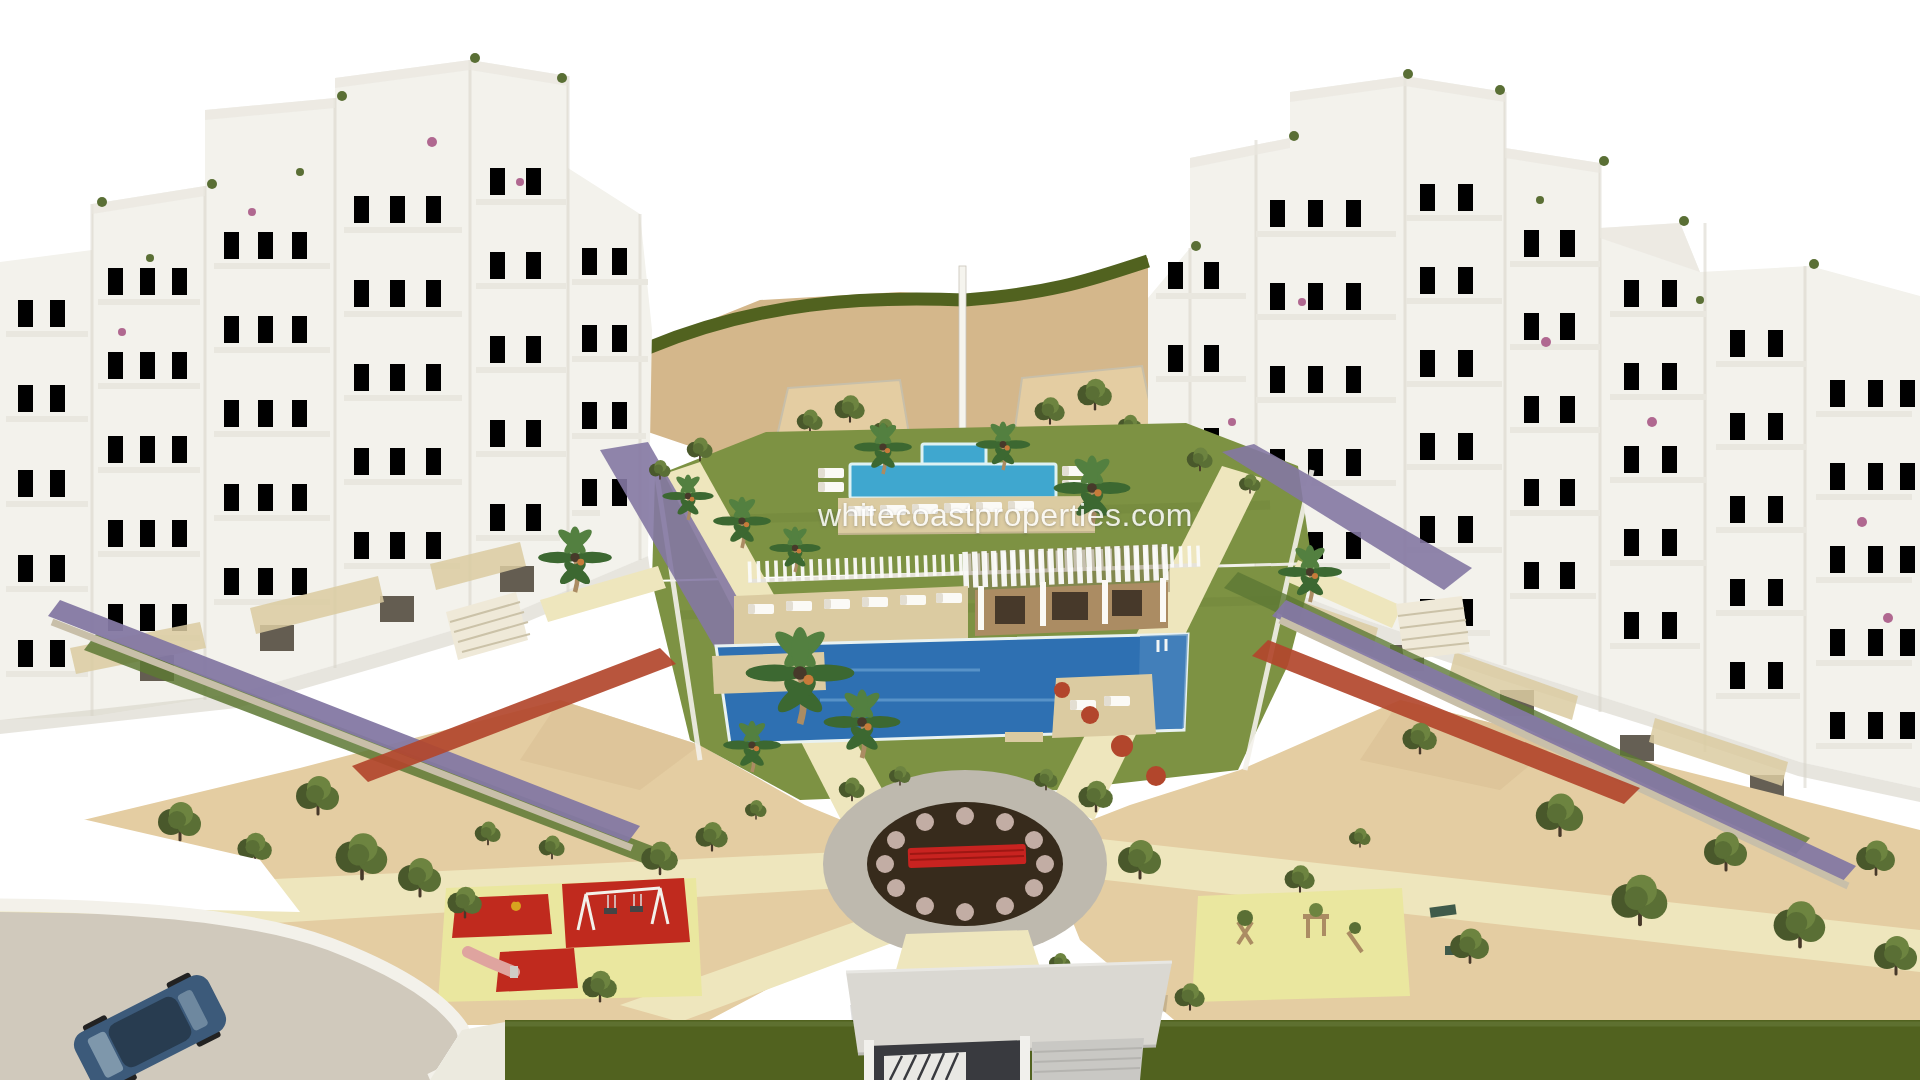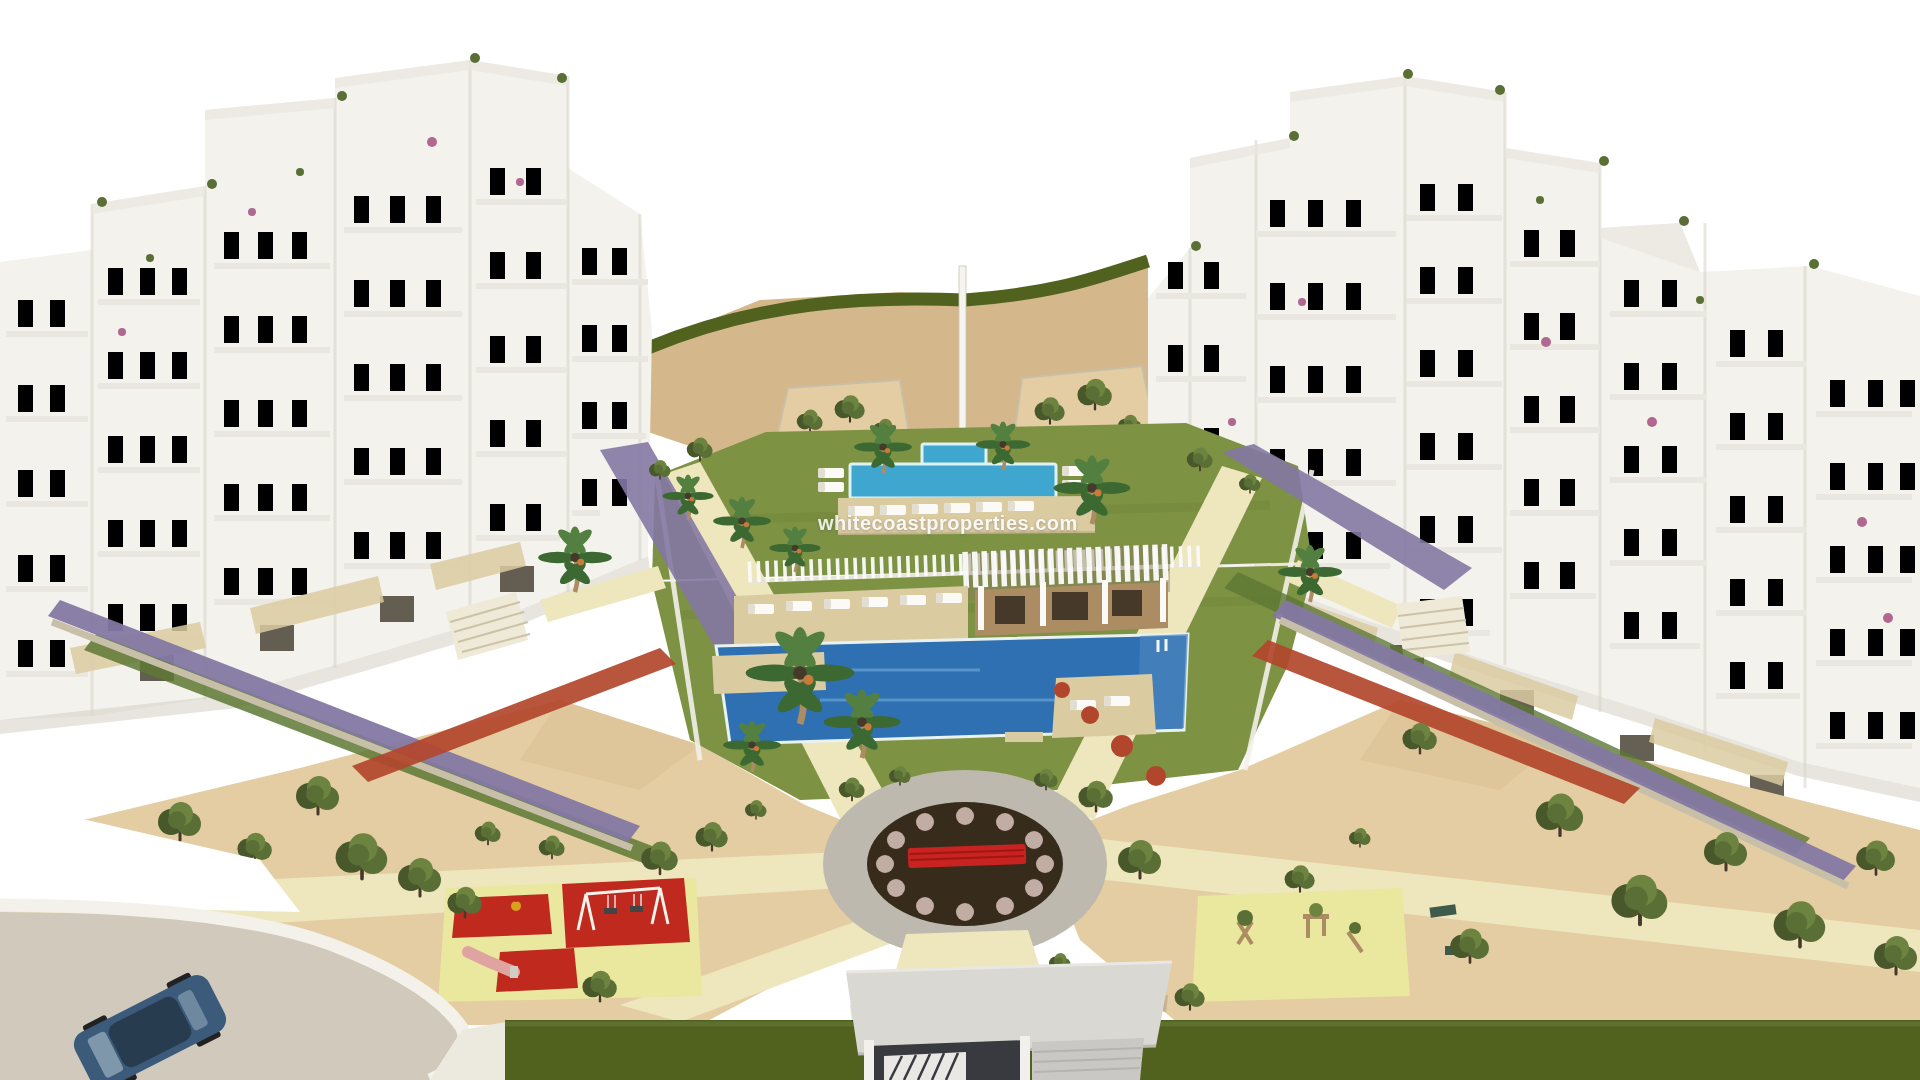--- a/index.html
+++ b/index.html
@@ -1,20 +1,20 @@
 <!DOCTYPE html>
 <html style="--sky: #ffffff; --sand-far: #d4b78b; --sand-near: #e4cda2; --path-cream: #eee6bd; --pad-yellow: #eae79f; --lawn: #7d9243; --lawn-dark: #6c8038; --hedge: #51621f; --pool: #2e70b2; --pool-upper: #3fa7cf; --pool-edge: #ddf2f4; --pool-shallow: #4b86bd; --deck: #dbcba1; --white: #fbfaf6; --building: #f3f2ec; --b-face: #ffffff; --b-shade: #e9e7df; --b-deep: #d7d4c8; --window: #4a4336; --wood: #ab8c63; --wood-dark: #47392a; --stone: #c8bfa9; --lavender: #8478a3; --shrub: #5d7834; --flower-red: #b2462c; --bougain: #b06890; --tree-dark: #49582b; --tree-mid: #5a6f35; --tree-light: #6d8440; --palm: #3c6831; --palm-light: #538040; --plaza-ring: #beb9ae; --plaza-soil: #372b1c; --plaza-shrub: #c2ada4; --bench-red: #c82320; --play-red: #c02a1e; --slide-pink: #dfa49f; --road: #d0c9bc; --curb: #f3f1ea; --car-body: #3c5a7a; --car-dark: #283c50; --car-glass: #8fa6b8; --gate-roof: #dad8d2; --gate-dark: #393a3f; --gate-wall: #c9c8c4;"><head>
 <meta charset="utf-8">
 <style>
   html,body{margin:0;padding:0;background:#fff;}
   .stage{position:relative;width:1920px;height:1080px;overflow:hidden;background:var(--sky,#fff);
          font-family:"Liberation Sans", sans-serif;}
   .stage svg{position:absolute;left:0;top:0;}
-  .watermark{position:absolute;left:818px;top:512px;width:300px;
-    font-weight:bold;font-size:20px;letter-spacing:.5px;color:#ffffff;opacity:.85;
+  .watermark{position:absolute;left:818px;top:497px;width:300px;
+    font-weight:normal;font-size:32px;letter-spacing:.5px;color:#ffffff;opacity:.85;
     text-shadow:0 1px 3px rgba(80,80,80,.5);white-space:nowrap;}
   
   .sky{fill:var(--sky)} .sand-far{fill:var(--sand-far)} .sand-near{fill:var(--sand-near)}
   .path-cream{fill:var(--path-cream)} .pad-yellow{fill:var(--pad-yellow)}
   .lawn{fill:var(--lawn)} .hedge{fill:var(--hedge)}
   .pool{fill:var(--pool)} .pool-upper{fill:var(--pool-upper)} .pool-shallow{fill:var(--pool-shallow)}
   .deck{fill:var(--deck)} .white{fill:var(--white)} .building{fill:var(--building)}
   .b-face{fill:var(--b-face)} .b-shade{fill:var(--b-shade)} .b-deep{fill:var(--b-deep)}
   .window{fill:var(--window)} .wood{fill:var(--wood)} .wood-dark{fill:var(--wood-dark)} .lavender{fill:var(--lavender)} .shrub{fill:var(--shrub)}
   .flower-red{fill:var(--flower-red)} .bougain{fill:var(--bougain)}

